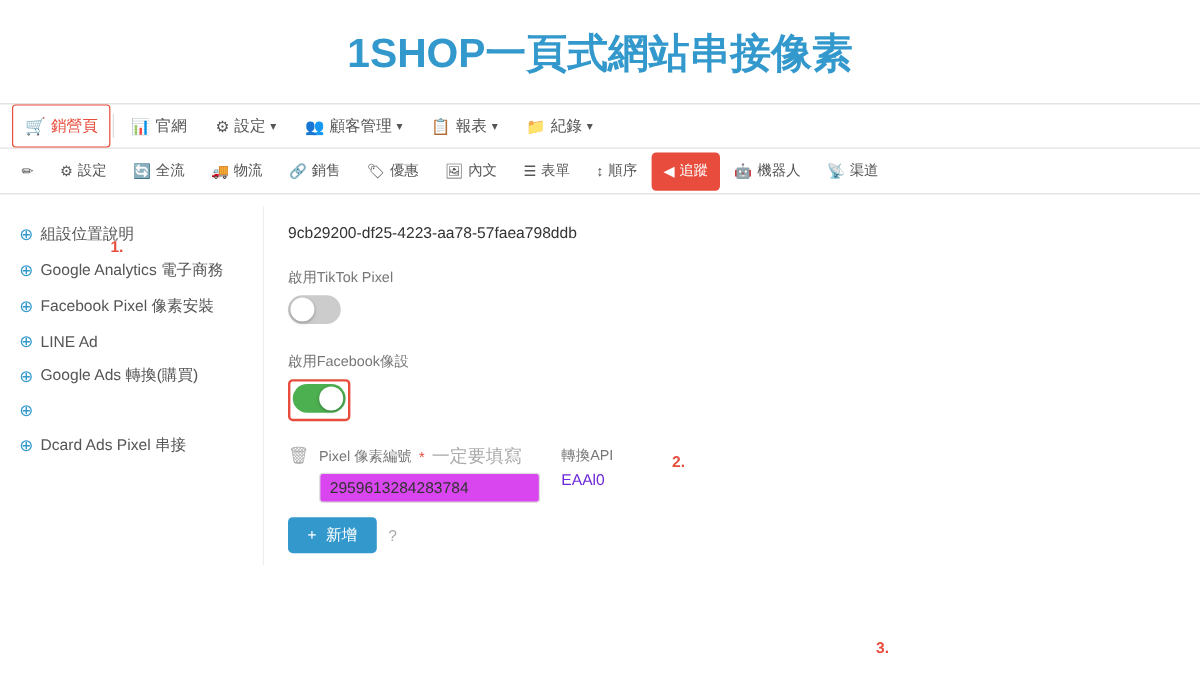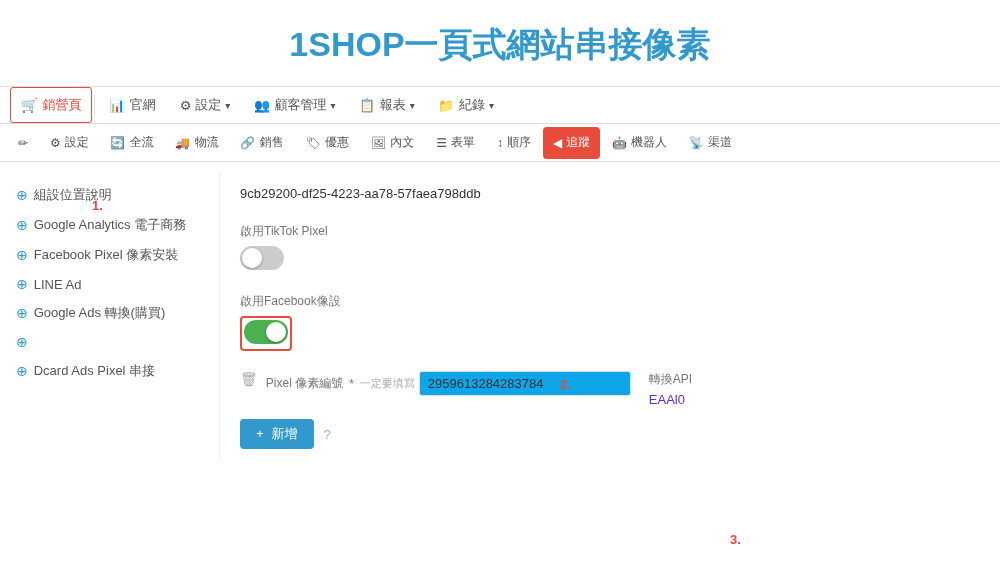--- a/index.html
+++ b/index.html
@@ -165,41 +165,41 @@
 
     
     .toggle-highlight {
       border: 2px solid #e74c3c;
       display: inline-block;
       border-radius: 4px;
       padding: 2px;
     }
     .pixel-field-group {
       display: flex;
-      flex-direction: row;
+      flex-direction: column;
       gap: 4px;
     }
     .pixel-field-header {
       display: flex;
       align-items: center;
       gap: 6px;
       font-size: 12px;
       color: #777;
     }
     .required-star {
       color: #e74c3c;
     }
     .pixel-input {
       font-size: 13px;
       color: #333;
       border: 1px solid #ddd;
       padding: 4px 8px;
       border-radius: 3px;
-      width: 212px;
-      background: #0ea5e9;
+      width: 184px;
+      background: #d946ef;
     }
     .delete-icon {
       color: #aaa;
       cursor: pointer;
       font-size: 14px;
     }
     .add-button {
       display: inline-flex;
       align-items: center;
       gap: 4px;
@@ -420,21 +420,21 @@
     </div>
 
     <div class="nav-label-3 num-label">3.</div>
 
     <div style="display:flex; align-items:flex-start; gap:8px; margin-top:20px;">
       <span class="delete-icon">🗑</span>
       <div class="pixel-field-group">
         <div class="pixel-field-header">
           <span>Pixel 像素編號</span>
           <span class="required-star">*</span>
-          <span style="color:#aaa; font-size:11px;">一定要填寫</span>
+          <span style="color:#aaa; font-size:15px;">一定要填寫</span>
         </div>
         <input class="pixel-input" type="text" value="2959613284283784" style="">
       </div>
 
       <div class="right-api-col">
         <div class="api-label">轉換API</div>
         <div class="api-value">EAAl0</div>
       </div>
     </div>
 

